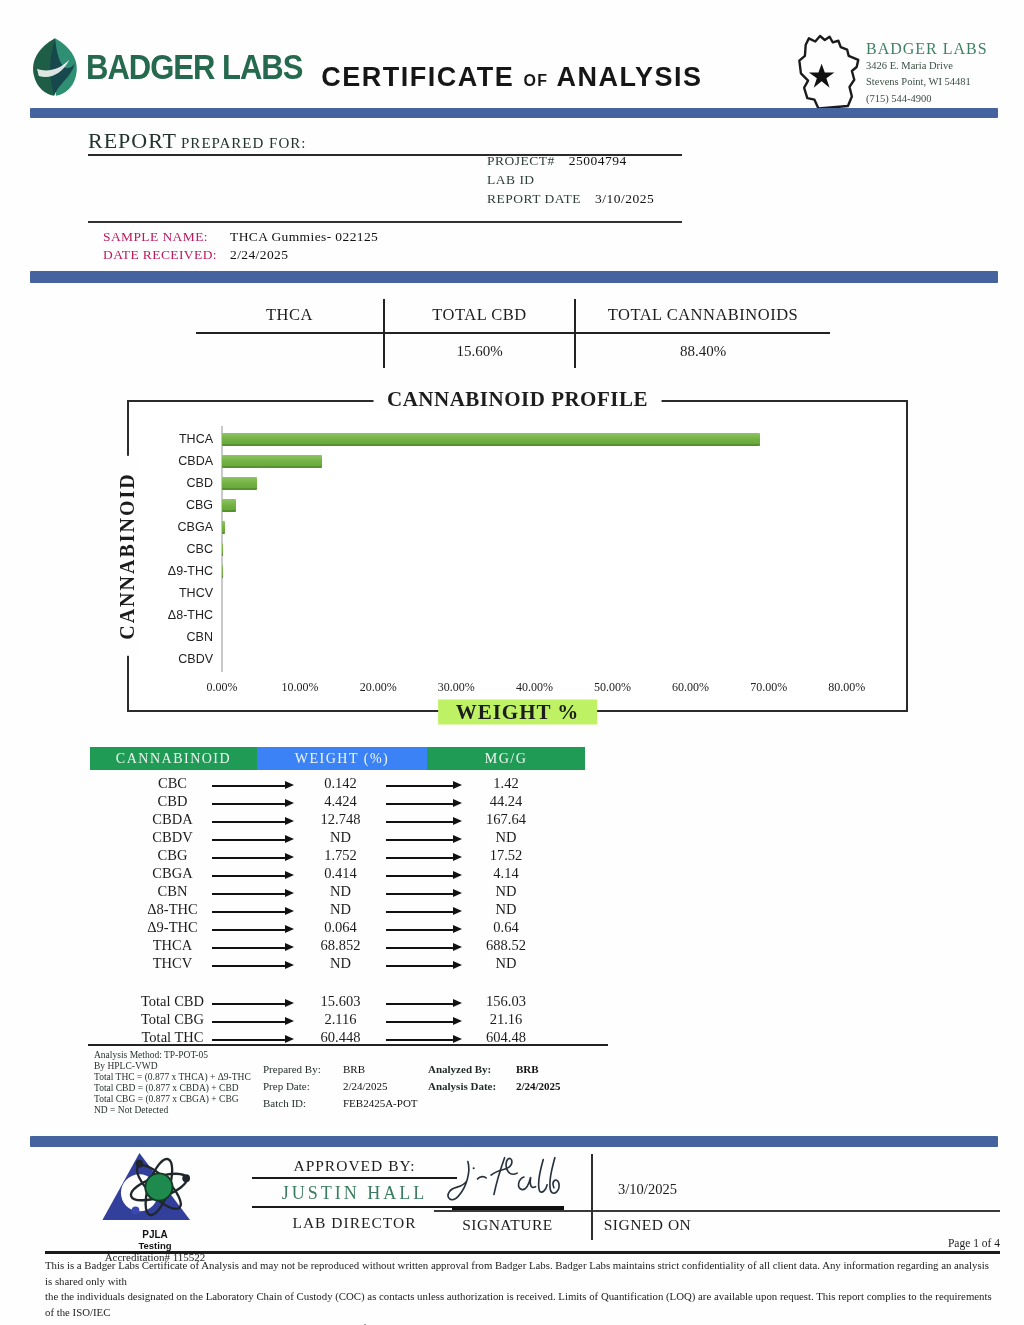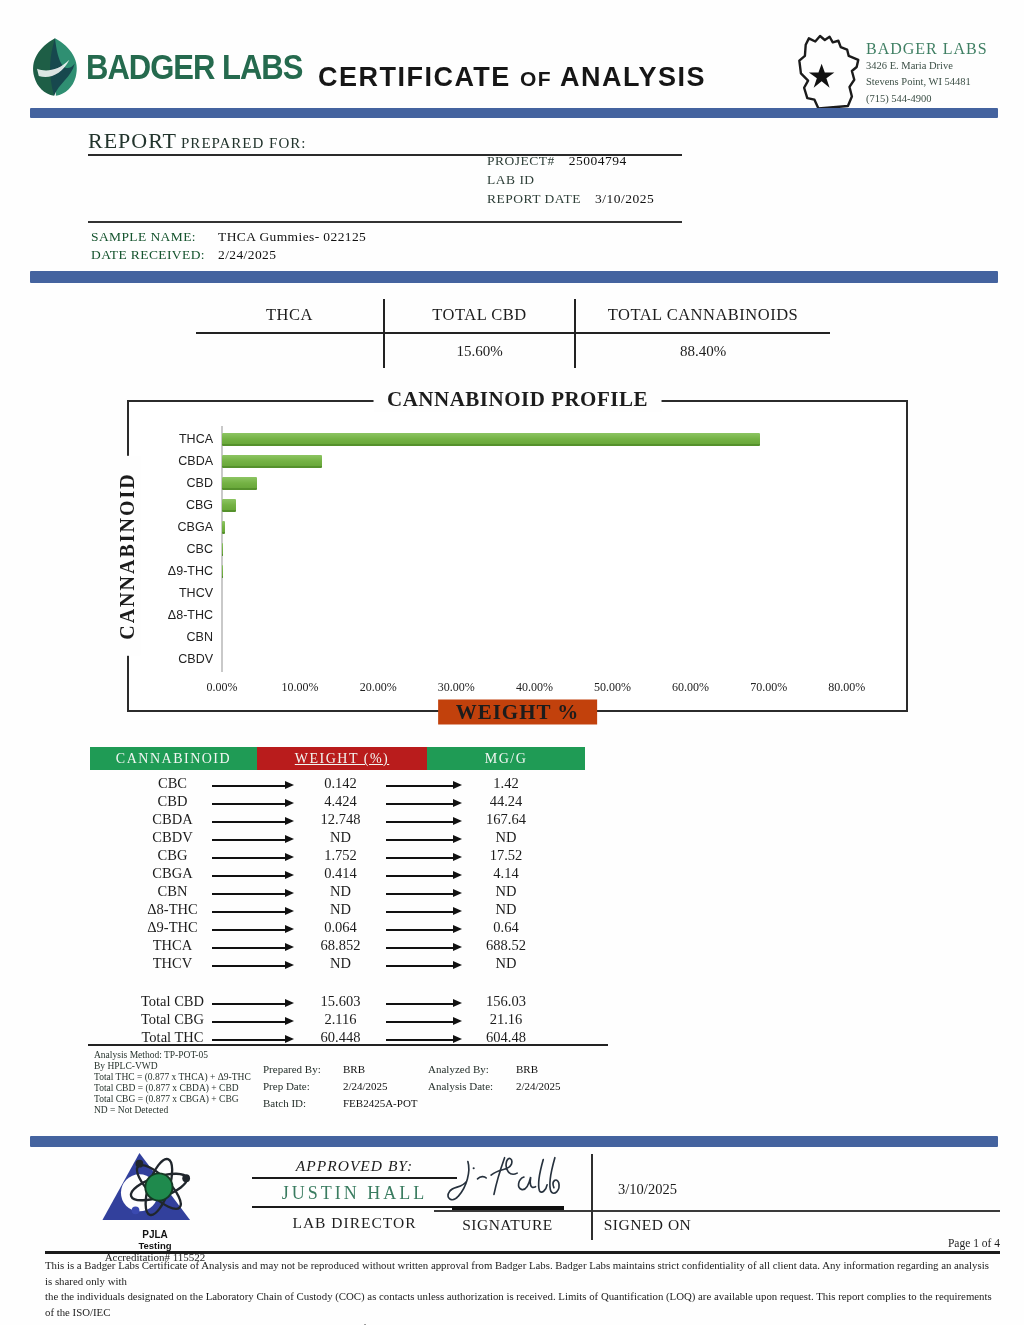--- a/index.html
+++ b/index.html
@@ -7,21 +7,21 @@
         font-family:"Liberation Serif",serif;color:#1c1c1c;overflow:hidden;}
 
   
   .leaf-logo{position:absolute;left:28px;top:36px;}
   .brand-text{position:absolute;left:86px;top:50px;font-family:"Liberation Sans",sans-serif;
               font-weight:bold;font-size:31px;letter-spacing:-1px;color:#256a4e;
               transform:scaleY(1.12);transform-origin:left center;white-space:nowrap;}
   .coa-title{position:absolute;left:50%;top:62px;transform:translateX(-50%);
              font-family:"Liberation Sans",sans-serif;font-weight:bold;font-size:27px;
              letter-spacing:1.5px;color:#161616;white-space:nowrap;}
-  .coa-title .small{font-size:21px;}
+  .coa-title .small{font-size:16px;}
   .wi-logo{position:absolute;left:788px;top:32px;}
   .lab-block{position:absolute;left:866px;top:40px;width:150px;}
   .lab-name{font-size:16px;letter-spacing:1px;color:#3f7f63;}
   .lab-line{font-size:10.5px;color:#3c4f46;line-height:1.55;}
 
   .blue-bar{position:absolute;left:30px;right:26px;background:#44639f;border-radius:1px;}
   .bar1{top:108px;height:10px;}
   .bar2{top:271px;height:12px;}
   .bar3{top:1136px;height:11px;}
 
@@ -30,40 +30,40 @@
                   white-space:nowrap;}
   .report-heading .big{font-size:22px;letter-spacing:1px;color:#22342c;}
   .report-heading .rest{font-size:15px;letter-spacing:1px;color:#22342c;}
   .proj-block{position:absolute;left:487px;top:153px;font-size:13.5px;letter-spacing:.5px;}
   .proj-row{height:19px;}
   .proj-row .lbl{color:#2e3f38;display:inline-block;}
   .proj-row .val{color:#111;margin-left:14px;}
   .rule2{position:absolute;left:88px;top:221px;width:594px;height:2px;background:#333;}
   .sample-block{position:absolute;left:91px;top:229px;font-size:13.5px;letter-spacing:.4px;}
   .sample-row{height:18px;}
-  .sample-row .lbl{display:inline-block;width:127px;color:#14532d;}
+  .sample-row .lbl{display:inline-block;width:127px;color:#be185d;margin-left:12px;}
   .sample-row .val{color:#111;}
 
   
   .summary{position:absolute;left:196px;top:299px;display:flex;}
   .sum-col{text-align:center;}
   .sum-col:nth-child(1){width:187px;border-right:2px solid #222;}
   .sum-col:nth-child(2){width:189px;border-right:2px solid #222;}
   .sum-col:nth-child(3){width:254px;}
   .sum-head{font-size:16.5px;letter-spacing:.5px;padding:6px 0 7px;border-bottom:2px solid #222;}
   .sum-val{font-size:15px;padding:9px 0 8px;}
 
   
   .chart{position:absolute;left:127px;top:400px;width:781px;height:312px;
          border:2.5px solid #2b2b2b;box-sizing:border-box;background:#fff;}
   .chart-title{position:absolute;top:-15px;left:50%;transform:translateX(-50%);background:#fefefe;
                padding:0 14px;font-size:21px;font-weight:bold;letter-spacing:.5px;white-space:nowrap;}
   .chart-ylabel{position:absolute;top:50%;left:-2px;transform:translate(-50%,-50%) rotate(-90deg);
                 background:#fefefe;padding:2px 16px;font-size:20px;font-weight:bold;letter-spacing:2px;}
-  .chart-xlabel{position:absolute;bottom:-2px;left:50%;transform:translate(-50%,50%);background:#c2410c;
+  .chart-xlabel{position:absolute;bottom:-2px;left:50%;transform:translate(-50%,50%);background:#bef264;
                 padding:0 18px;font-size:21px;font-weight:bold;letter-spacing:1px;white-space:nowrap;text-align:center;}
   .axis-y{position:absolute;left:92px;top:24px;width:1.5px;height:246px;background:#c9c9c9;}
   .c-rows{position:absolute;left:0;top:26px;right:6px;}
   .c-row{display:flex;align-items:center;height:22px;}
   .c-cat{width:93px;box-sizing:border-box;padding-right:9px;text-align:right;flex:none;
          font-family:"Liberation Sans",sans-serif;font-size:12.5px;color:#222;}
   .c-bar{height:13px;border-radius:1px;flex:none;
          background:linear-gradient(180deg,#8dc563 0%,#74b244 55%,#69a83a 100%);
          border-bottom:2px solid #55912c;box-sizing:border-box;}
   .c-ticks{position:absolute;left:0;top:278px;right:0;height:18px;}
@@ -85,34 +85,34 @@
   .arr.a2{left:296px;width:76px;}
   .arr::before{content:"";position:absolute;left:0;top:2px;right:7px;height:1.8px;background:#111;}
   .arr::after{content:"";position:absolute;right:0;top:-2px;width:0;height:0;
               border-left:9px solid #111;border-top:4.5px solid transparent;border-bottom:4.5px solid transparent;}
   .t-totals{margin-top:20px;}
 
   
   .footnotes{position:absolute;left:88px;top:1044px;width:520px;border-top:2.5px solid #222;height:70px;}
   .fn-col1{position:absolute;left:6px;top:4px;font-size:9.5px;line-height:1.15;color:#27332d;}
   .fn-col2{position:absolute;left:175px;top:5px;font-size:11px;}
-  .fn-col3{position:absolute;left:340px;top:5px;font-size:11px;}
+  .fn-col3{position:absolute;left:340px;top:5px;font-size:11px;font-weight:bold;}
   .fn-row{height:17px;white-space:nowrap;}
   .fn-row .lbl{display:inline-block;width:80px;color:#1f2a25;margin-top:12px;}
   .fn-row .val{color:#111;}
   .fn-col3 .fn-row .lbl{width:88px;}
 
   
   .pjla{position:absolute;left:80px;top:1150px;width:150px;text-align:center;
         font-family:"Liberation Sans",sans-serif;}
   .pjla-name{font-size:10px;font-weight:bold;color:#111;margin-top:1px;}
   .pjla-sub{font-size:9.5px;font-weight:bold;color:#111;}
   .pjla-accr{font-family:"Liberation Serif",serif;font-size:11px;color:#222;}
   .approved{position:absolute;left:252px;top:1157px;width:205px;text-align:center;}
-  .app-lbl{font-size:15.5px;letter-spacing:1px;padding-bottom:2px;border-bottom:2px solid #1a1a1a;font-style:italic;}
+  .app-lbl{font-size:15.5px;letter-spacing:1px;padding-bottom:2px;border-bottom:2px solid #1a1a1a;}
   .app-name{font-size:18px;letter-spacing:3px;color:#3a7c60;padding:4px 0 2px;border-bottom:2px solid #1a1a1a;}
   .app-title{font-size:15.5px;letter-spacing:1px;padding-top:6px;}
   .sig-svg{position:absolute;left:435px;top:1148px;}
   .sig-thick{position:absolute;left:452px;top:1206px;width:112px;height:3.5px;background:#0f0f0f;}
   .sig-longline{position:absolute;left:434px;top:1210px;width:566px;height:1.8px;background:#3a3a3a;}
   .sig-vline{position:absolute;left:591px;top:1154px;width:2px;height:86px;background:#2f2f2f;}
   .sig-label{position:absolute;left:435px;top:1216px;width:145px;text-align:center;font-size:15.5px;letter-spacing:.5px;}
   .signed-date{position:absolute;left:575px;top:1181px;width:145px;text-align:center;font-size:14.5px;}
   .signed-on{position:absolute;left:575px;top:1216px;width:145px;text-align:center;font-size:15.5px;letter-spacing:.5px;}
 
@@ -236,21 +236,21 @@
         <span class="c-tick" style="left: 561.6px;">60.00%</span>
         <span class="c-tick" style="left: 639.7px;">70.00%</span>
         <span class="c-tick" style="left: 717.8px;">80.00%</span>
       </div>
     <div class="chart-xlabel">WEIGHT %</div>
   </div>
 
   <div class="results">
     <div class="t-head">
       <span class="th th1" style="background: rgb(31, 155, 85);">CANNABINOID</span>
-      <span class="th th2" style="background: #b91c1c; text-decoration: underline;">WEIGHT (%)</span>
+      <span class="th th2" style="background: #3b82f6;">WEIGHT (%)</span>
       <span class="th th3" style="background: rgb(31, 155, 85);">MG/G</span>
     </div>
     <div class="t-body">
         <div class="t-row">
           <span class="t-name">CBC</span>
           <span class="arr a1"></span>
           <span class="t-weight">0.142</span>
           <span class="arr a2"></span>
           <span class="t-mg">1.42</span>
         </div>

